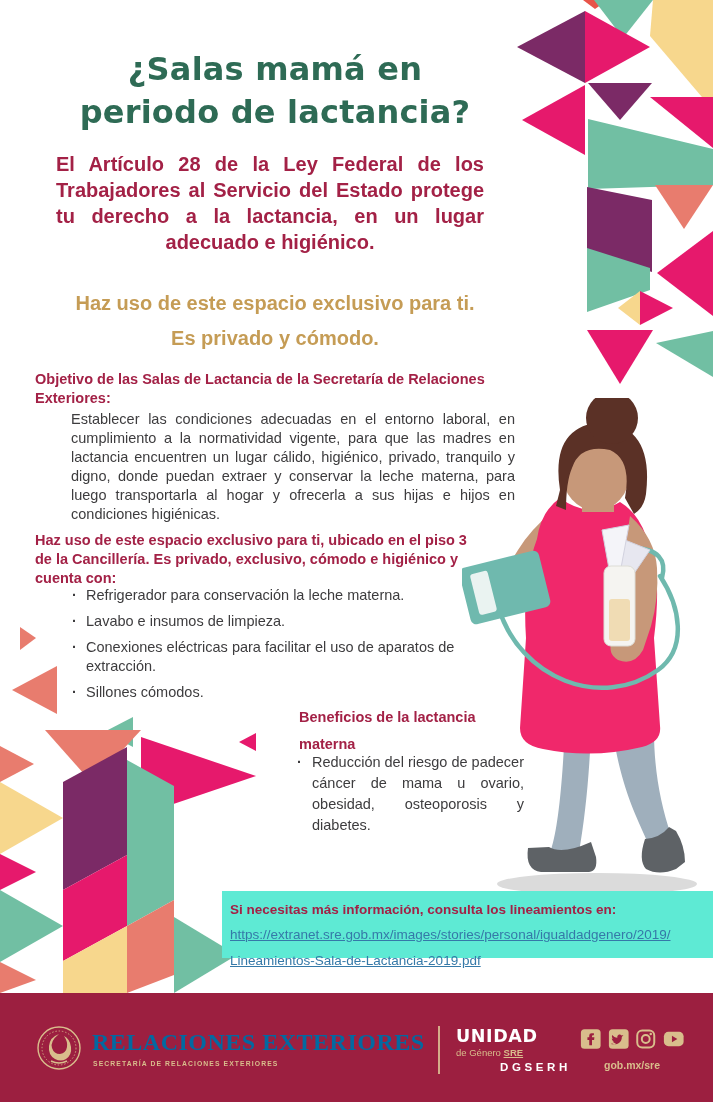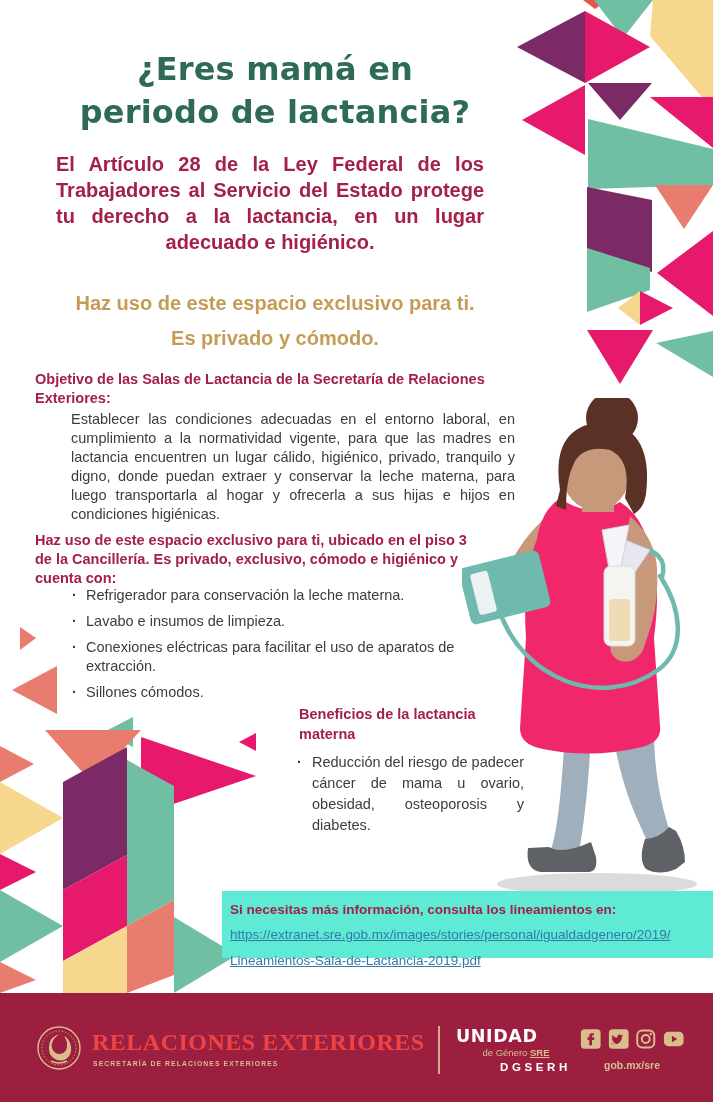--- a/index.html
+++ b/index.html
@@ -33,48 +33,48 @@
   .obj-body{
     left:35px;top:410px;width:444px;font-size:14.5px;line-height:19px;color:#3D3C3E;
     text-align:justify;
     margin-left:36px;
   }
   .space-head{left:35px;top:531px;width:452px;}
   ul.plain{list-style:none;margin:0;padding:0;}
   .space-list{left:84px;top:586px;width:386px;font-size:14.5px;line-height:19px;color:#3D3C3E;}
   .space-list li{position:relative;margin-bottom:7px;padding-left:2px;}
   .space-list li::before{content:"·";position:absolute;left:-12px;color:#3D3C3E;font-weight:bold;}
-  .ben-head{left:299px;top:704px;width:185px;line-height:20px;}
+  .ben-head{left:299px;top:704px;width:185px;line-height:27px;}
   .ben-list{left:312px;top:752px;width:212px;font-size:14.5px;line-height:21px;color:#3D3C3E;text-align:justify;}
   .ben-list li{position:relative;margin-bottom:13px;}
   .ben-list li::before{content:"·";position:absolute;left:-15px;color:#3D3C3E;font-weight:bold;}
 
   .info-box{
     left:222px;top:891px;width:491px;height:67px;background:#5eead4;
     box-sizing:border-box;padding:11px 16px 0 8px;
   }
   .info-head{font-weight:bold;font-size:13.5px;color:#A32146;}
   .info-link{
     display:block;margin-top:5px;font-size:13.5px;line-height:26px;color:#3579A8;
     text-decoration:underline;overflow-wrap:anywhere;width:448px;
   }
 
   .footer{left:0;top:993px;width:713px;height:109px;background:#9C1F40;}
   .seal{left:36px;top:1023px;}
   .brand{
-    left:92px;top:1029px;width:350px;color:#ef4444;
+    left:92px;top:1029px;width:350px;color:#0369a1;
     font-family:"Liberation Serif",serif;font-weight:bold;font-size:24px;letter-spacing:.5px;
   }
   .sub-brand{
     left:93px;top:1060px;color:#D9BE8C;font-size:6.8px;font-weight:bold;letter-spacing:1.1px;
   }
   .divider{left:438px;top:1026px;width:1.5px;height:48px;background:rgba(222,198,150,.85);}
   .unit{left:456px;top:1026px;width:120px;color:#fff;}
   .unit-l1{font-family:"DejaVu Sans",sans-serif;font-weight:bold;font-size:17.5px;letter-spacing:.6px;}
-  .unit-l2{font-size:9.5px;color:#D9BE8C;margin-top:1px;text-align:center;}
+  .unit-l2{font-size:9.5px;color:#D9BE8C;margin-top:1px;}
   .unit-l2 .sre{font-weight:bold;text-decoration:underline;}
   .unit-l3{font-weight:bold;font-size:11.5px;letter-spacing:3.6px;margin-top:3px;margin-left:44px;}
   .social{left:580px;top:1028px;width:104px;display:flex;gap:6px;}
   .gob{left:578px;top:1059px;width:108px;text-align:center;color:#D9BE8C;font-weight:bold;font-size:10.5px;}
 </style>
 </head>
 <body>
 
 <div id="poster">
 
@@ -113,21 +113,21 @@
       <polygon class="f-teal" points="0,890 63,926 0,962"></polygon>
       <polygon class="f-coral" points="0,962 36,980 0,993"></polygon>
       <polygon class="f-magenta" points="63,890 127,855 127,926 63,961"></polygon>
       <polygon class="f-cream" points="63,961 127,926 127,993 63,993"></polygon>
       <polygon class="f-coral" points="127,926 174,900 174,975 127,993"></polygon>
       <polygon class="f-teal" points="174,917 237,955 174,993"></polygon>
     </g>
   </svg>
 
   <div class="abs title">
-    <div>¿Eres mamá en</div>
+    <div>¿Salas mamá en</div>
     <div>periodo de lactancia?</div>
   </div>
 
   <div class="abs law">El Artículo 28 de la Ley Federal de los Trabajadores al Servicio del Estado protege tu derecho a la lactancia, en un lugar adecuado e higiénico.</div>
 
   <div class="abs gold gold1">Haz uso de este espacio exclusivo para ti.</div>
   <div class="abs gold gold2">Es privado y cómodo.</div>
 
   <div class="abs sec-head obj-head">Objetivo de las Salas de Lactancia de la Secretaría de Relaciones Exteriores:</div>
   <div class="abs obj-body">Establecer las condiciones adecuadas en el entorno laboral, en cumplimiento a la normatividad vigente, para que las madres en lactancia encuentren un lugar cálido, higiénico, privado, tranquilo y digno, donde puedan extraer y conservar la leche materna, para luego transportarla al hogar y ofrecerla a sus hijas e hijos en condiciones higiénicas.</div>

